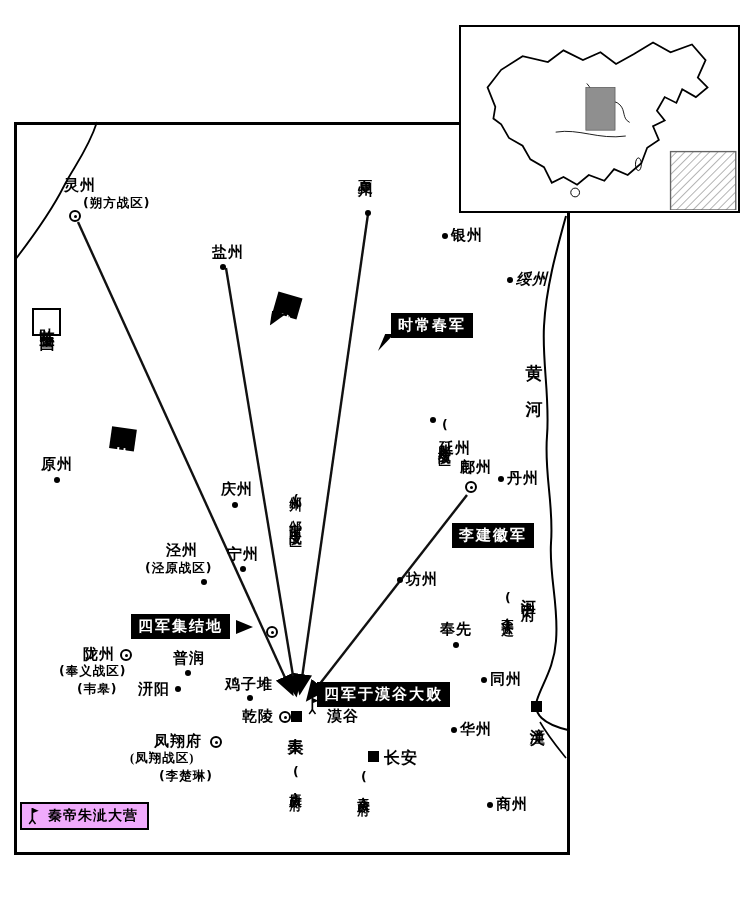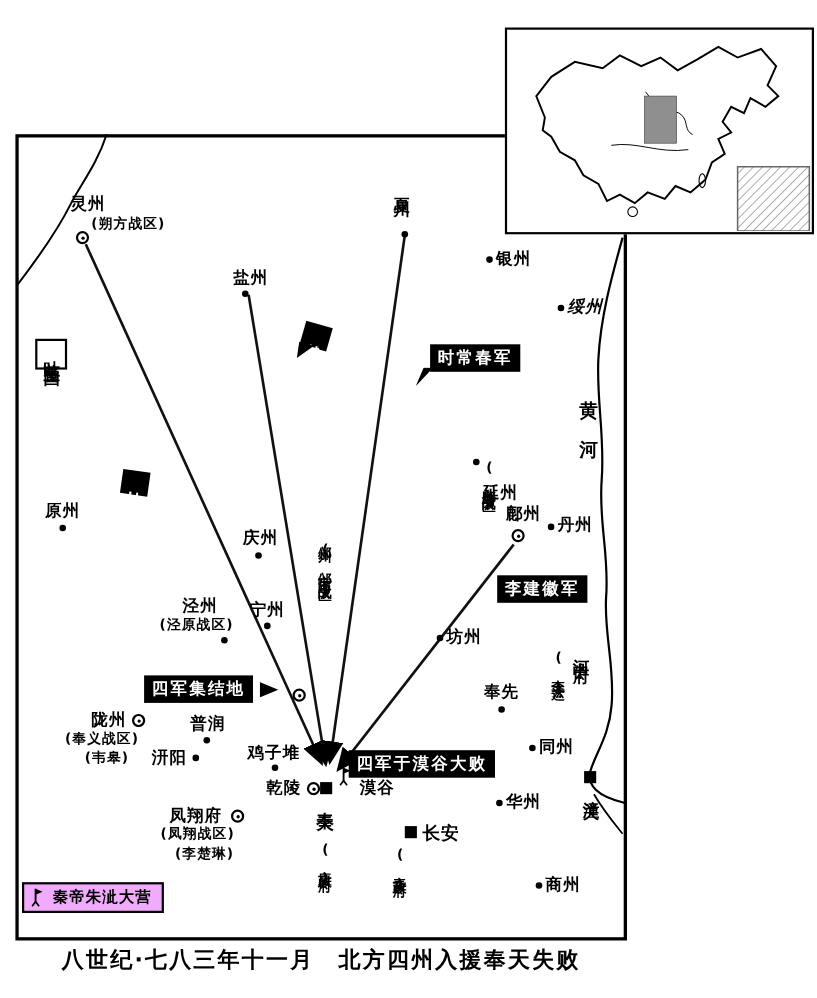--- a/index.html
+++ b/index.html
@@ -178,21 +178,21 @@
       <path d="M1 16 L4 12 L7 16" fill="none" stroke="#000" stroke-width="1.4"></path>
     </svg>
   </span>
 
   <span class="sq" style="left:291px; top:711px;"></span>
   <div class="lbl vert b big" style="left:286px; top:725px;">奉天</div>
   <div class="lbl sm vert b" style="left:288px; top:764px;">(唐政府)</div>
 
   <div class="lbl" style="left:154px; top:733px;">凤翔府</div>
   <span class="odot" style="left:210px; top:736px;"></span>
-  <div class="lbl sm" style="left:146px; top:751px;">(凤翔战区)</div>
+  <div class="lbl sm" style="left:130px; top:751px;font-family:Liberation Serif, serif;">(凤翔战区)</div>
   <div class="lbl sm b" style="left:159px; top:769px;">(李楚琳)</div>
 
   <span class="sq" style="left:368px; top:751px;"></span>
   <div class="lbl b big" style="left:384px; top:749px;">长安</div>
   <div class="lbl sm vert b" style="left:356px; top:769px;">(秦政府)</div>
 
   <div class="awrap" style="left:278px; top:295px; transform:rotate(16deg); transform-origin:50% 0;">
     <div class="abox vert">戴休颜军</div>
     <div class="atail"></div>
   </div>
@@ -236,15 +236,14 @@
            L92,160 L84,144 L70,136 L62,122 L48,114 L40,100 L32,94 Z"></path>
       <path fill="none" stroke="#000" stroke-width="0.9" d="M128,58 C136,66 130,74 140,78 C150,82 154,72 162,80 C168,86 164,94 172,98"></path>
       <path fill="none" stroke="#000" stroke-width="0.9" d="M96,108 C120,104 140,116 168,112"></path>
       <rect x="127" y="62" width="30" height="44" fill="#8f8f8f" stroke="#444" stroke-width="0.6"></rect>
       <ellipse cx="181" cy="141" rx="3" ry="6.5" fill="none" stroke="#000" stroke-width="1"></ellipse>
       <circle cx="116" cy="170" r="4.5" fill="none" stroke="#000" stroke-width="1"></circle>
       <rect x="214" y="128" width="67" height="60" fill="url(#hatch)" opacity="0.6" stroke="#000" stroke-width="1.4"></rect>
     </svg>
   </div>
 
-  <div class="caption">八世纪·七八三年十一月　北方四州入援奉天失败</div>
 
 </div>
 
 </body></html>

